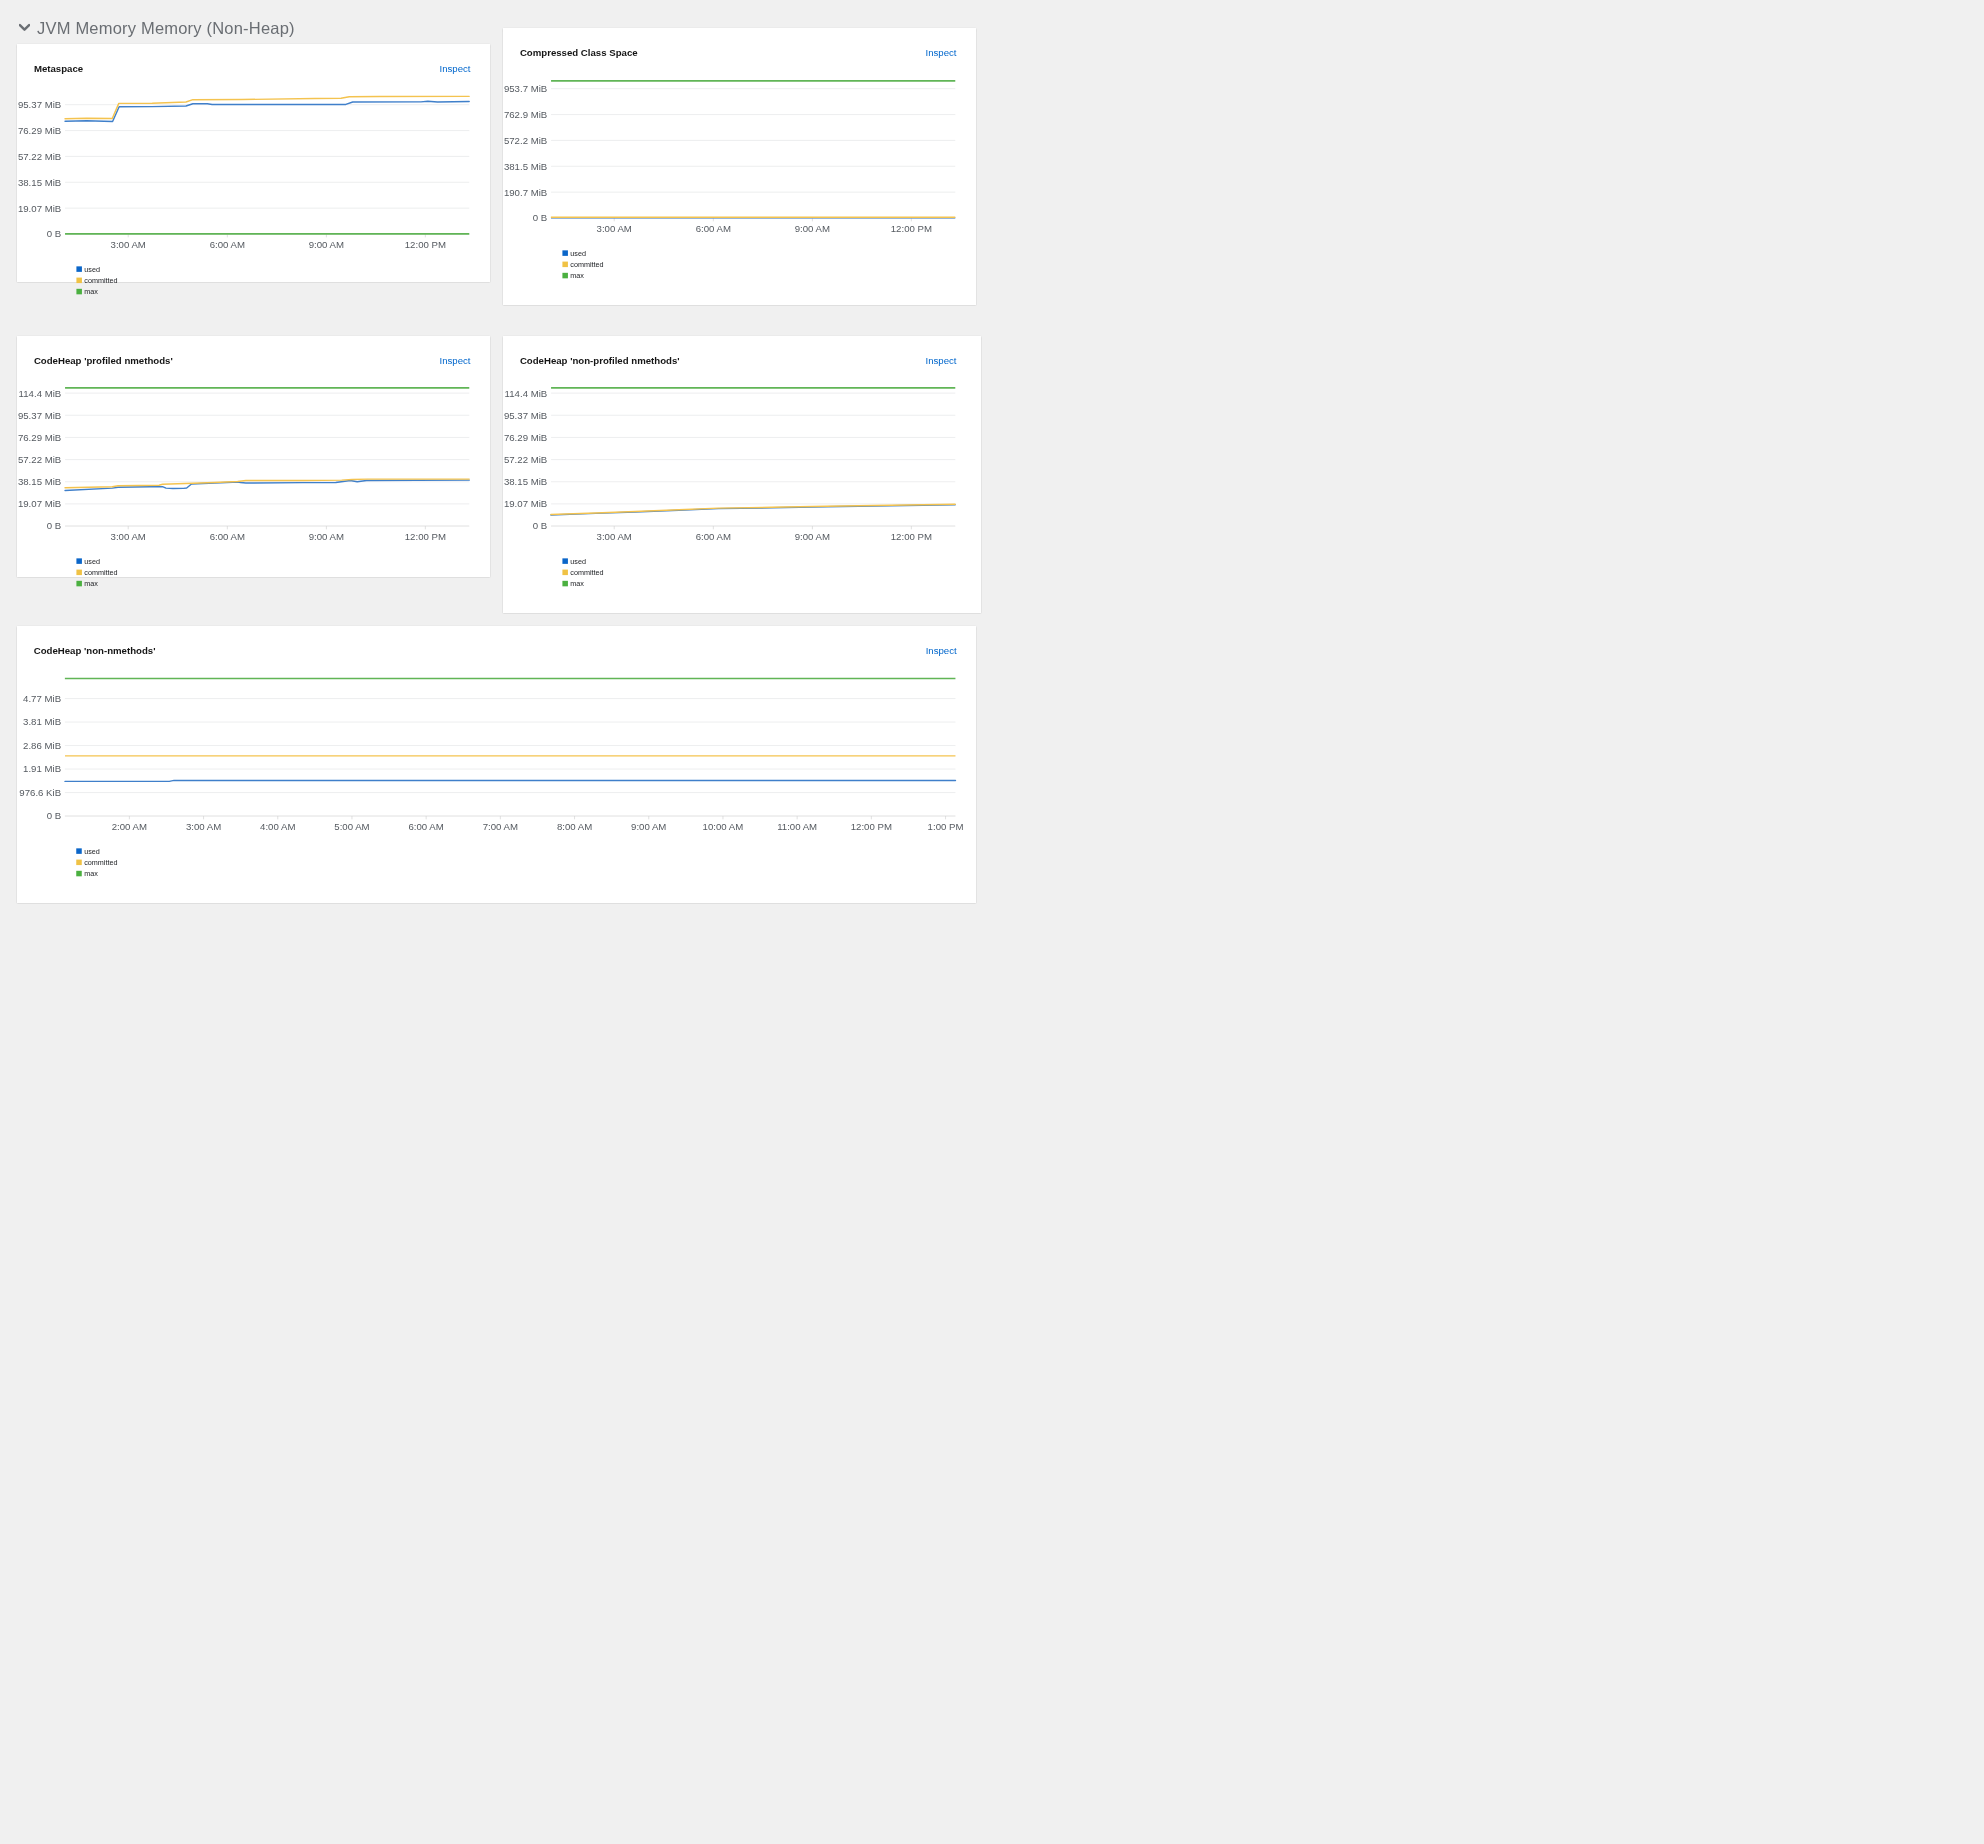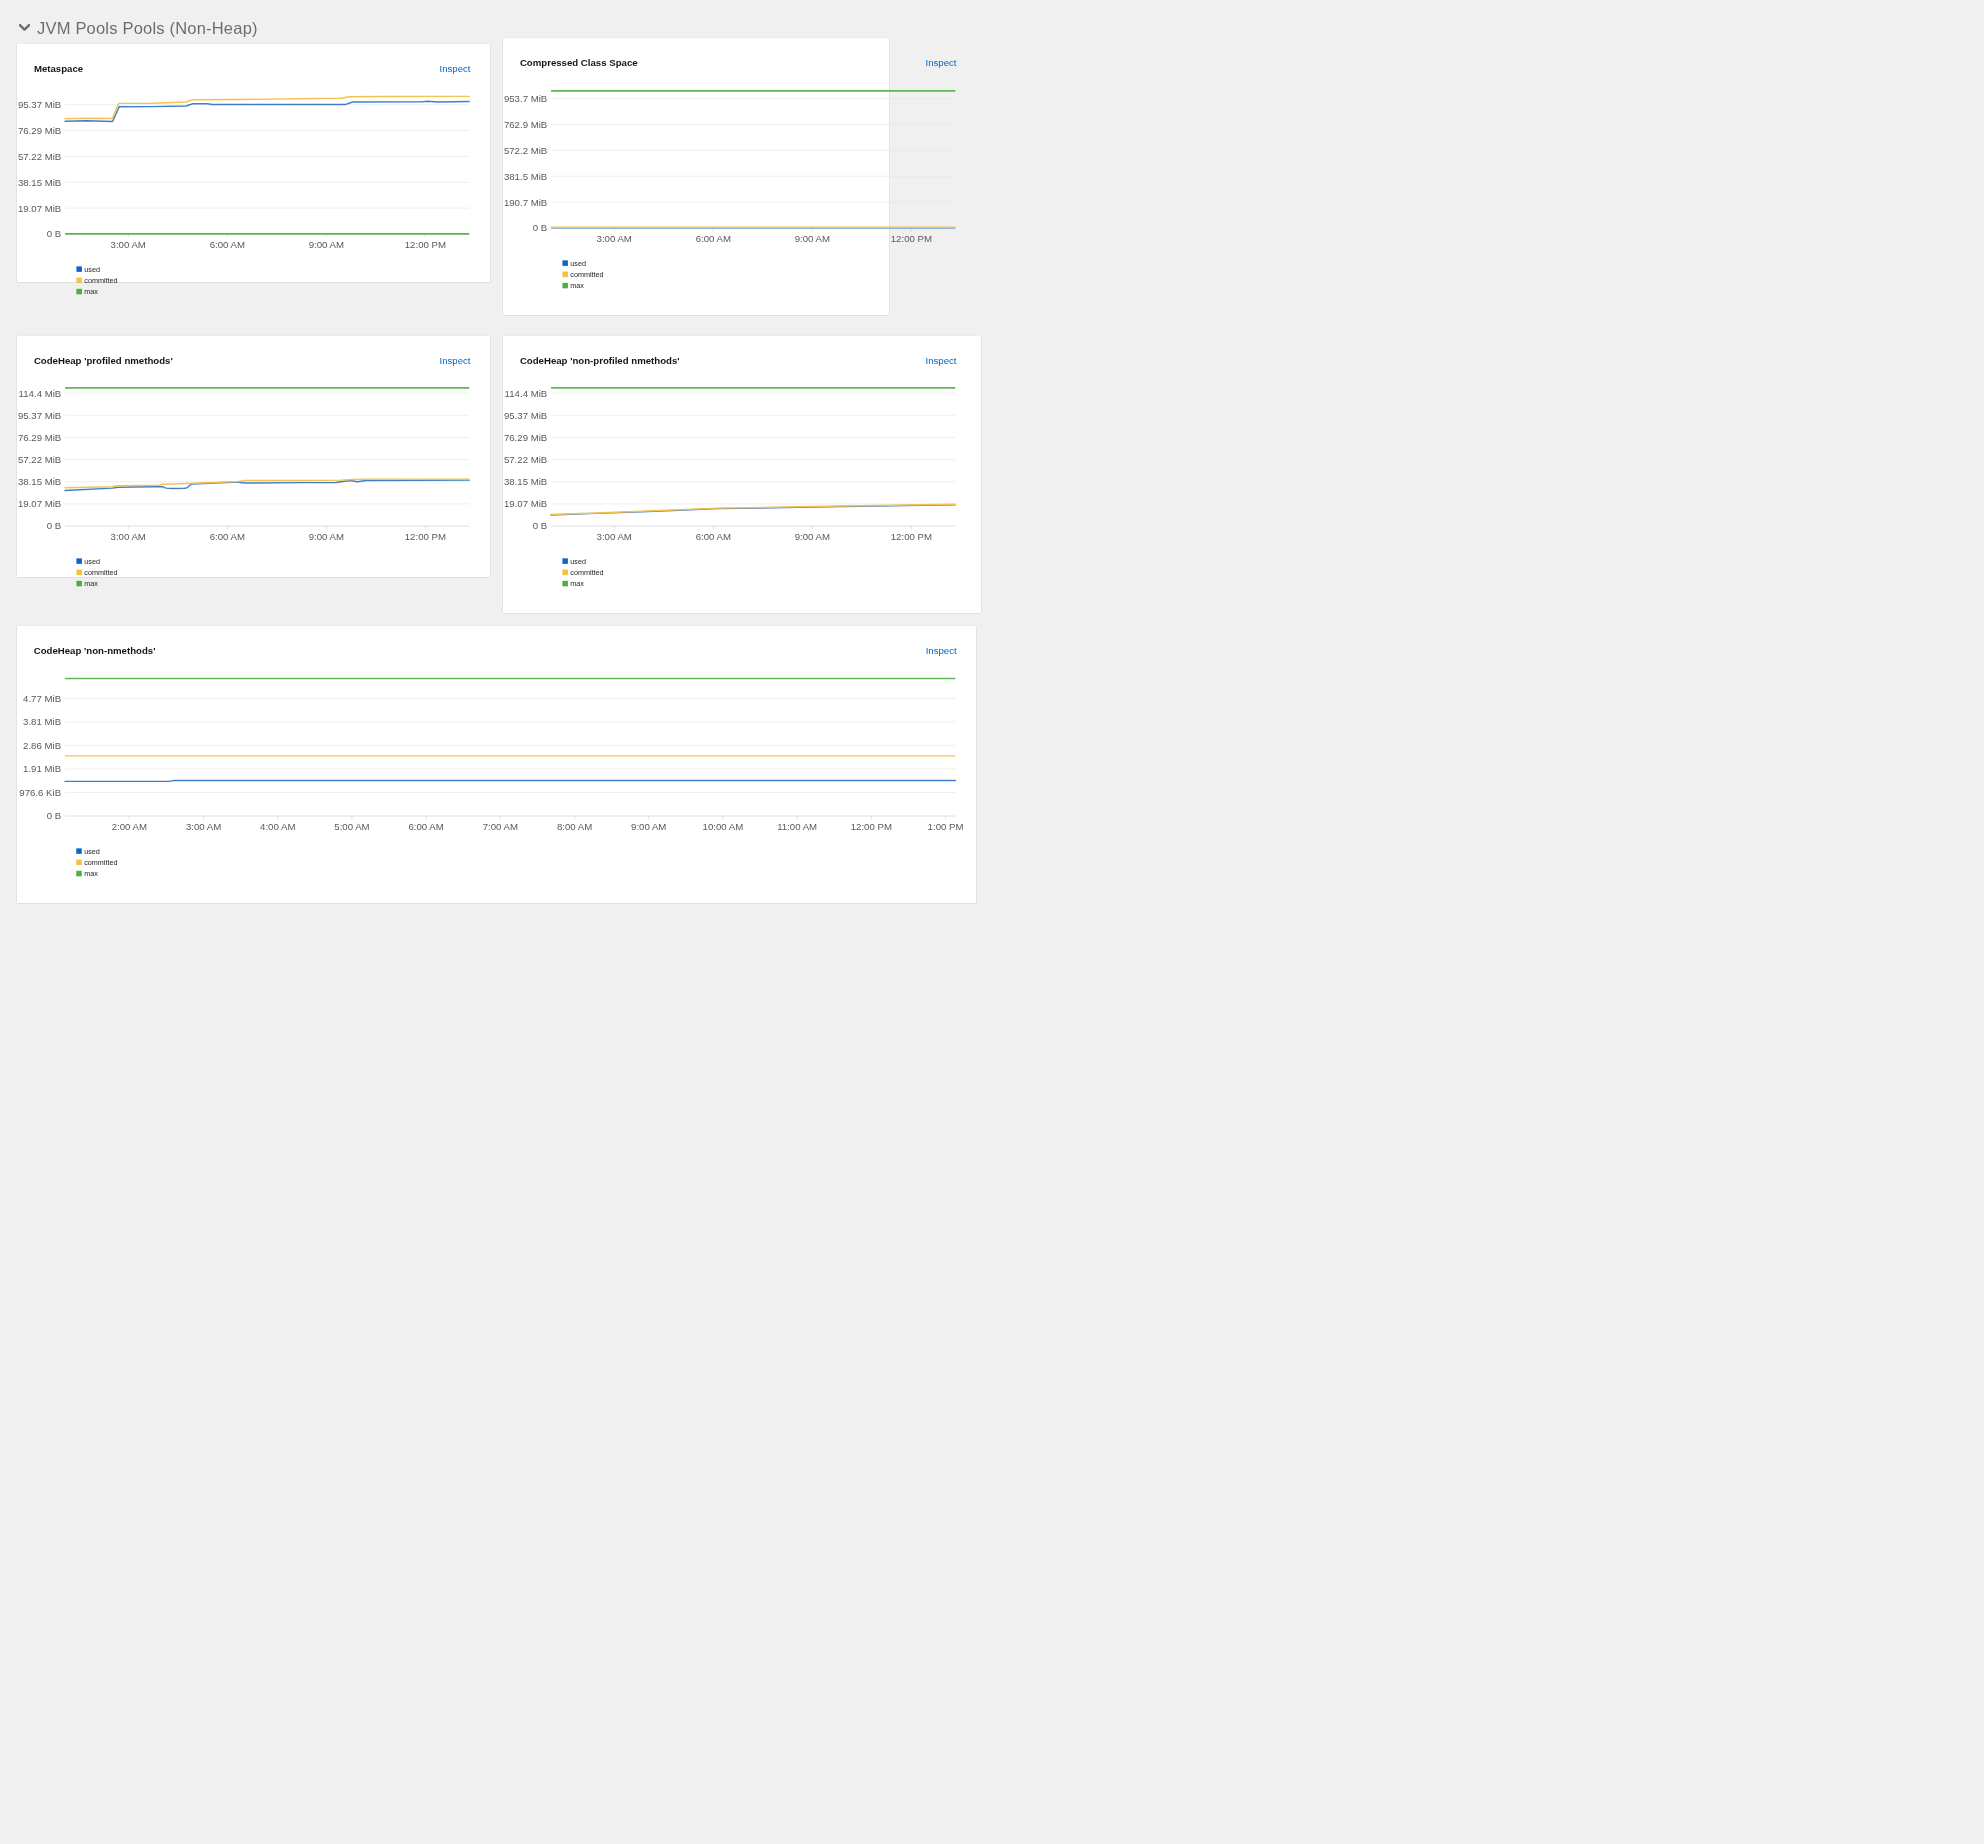--- a/index.html
+++ b/index.html
@@ -1,21 +1,21 @@
 <!DOCTYPE html>
 <html style="font-size:11px"><head><meta charset="utf-8"><style>
 html,body{margin:0;padding:0;}
 body{width:992px;height:922px;background:#f0f0f0;font-family:"Liberation Sans",sans-serif;position:relative;}
 .card{position:absolute;background:#fff;box-shadow:0 0.7px 1.4px 0 rgba(3,3,3,0.16),0 0 1.4px 0 rgba(3,3,3,0.08);}
 .hdr{position:absolute;left:37px;top:18.6px;font-size:16.5px;letter-spacing:0.2px;color:#6a6e73;}
 </style></head><body>
 <svg style="position:absolute;left:19.3px;top:23px" width="11" height="8.3" viewBox="0 0 16 12">
  <path d="M1.3 3 L8 9.7 L14.7 3" fill="none" stroke="#6a6e73" stroke-width="3.5" stroke-linecap="round" stroke-linejoin="round"></path>
 </svg>
-<div class="hdr">JVM Pools Pools (Non-Heap)</div>
+<div class="hdr">JVM Memory Memory (Non-Heap)</div>
 <div class="card" style="left:16.5px;top:44px;width:473px;height:238px">
     <svg width="473" height="277" viewBox="0 0 686 402" style="position:absolute;left:0;top:0;font-family:'Liberation Sans',sans-serif">
       <text x="24.3" y="40" font-size="14" font-weight="bold" fill="#151515">Metaspace</text>
       <text x="658" y="40.5" font-size="14" fill="#0066cc" text-anchor="end">Inspect</text>
       <line x1="69.5" y1="88.05" x2="656.15" y2="88.05" stroke="#e5e6e8" stroke-width="1"></line>
       <line x1="69.5" y1="125.6" x2="656.15" y2="125.6" stroke="#e5e6e8" stroke-width="1"></line>
       <line x1="69.5" y1="163.15" x2="656.15" y2="163.15" stroke="#e5e6e8" stroke-width="1"></line>
       <line x1="69.5" y1="200.7" x2="656.15" y2="200.7" stroke="#e5e6e8" stroke-width="1"></line>
       <line x1="69.5" y1="238.25" x2="656.15" y2="238.25" stroke="#e5e6e8" stroke-width="1"></line>
       <line x1="69.5" y1="275.8" x2="656.15" y2="275.8" stroke="#d2d2d2" stroke-width="1"></line>
@@ -37,21 +37,21 @@
       <path d="M69.5 108.5 L101.0 107.8 L138.0 108.2 L147.5 86.2 L196.0 86.0 L245.0 84.1 L255.0 80.8 L326.0 80.6 L432.0 79.1 L470.0 78.8 L482.0 76.5 L526.0 76.3 L656.0 76.0" fill="none" stroke="#f4c34f" stroke-width="2.1" stroke-linejoin="round" stroke-linecap="round"></path>
       <line x1="69.5" y1="275.6" x2="656.15" y2="275.6" stroke="#60b556" stroke-width="2.3"></line>
       <rect x="86" y="322.7" width="8" height="8" fill="#0b66c9"></rect>
       <text x="97.5" y="330.6" font-size="10.5" fill="#1b1d21">used</text>
       <rect x="86" y="339.0" width="8" height="8" fill="#f0c245"></rect>
       <text x="97.5" y="346.9" font-size="10.5" fill="#1b1d21">committed</text>
       <rect x="86" y="355.3" width="8" height="8" fill="#4bb040"></rect>
       <text x="97.5" y="363.2" font-size="10.5" fill="#1b1d21">max</text>
     </svg>
   </div>
-<div class="card" style="left:503px;top:38px;width:386px;height:277px">
+<div class="card" style="left:503px;top:28px;width:473px;height:277px">
     <svg width="473" height="277" viewBox="0 0 686 402" style="position:absolute;left:0;top:0;font-family:'Liberation Sans',sans-serif">
       <text x="24.3" y="40" font-size="14" font-weight="bold" fill="#151515">Compressed Class Space</text>
       <text x="658" y="40.5" font-size="14" fill="#0066cc" text-anchor="end">Inspect</text>
       <line x1="69.5" y1="88.05" x2="656.15" y2="88.05" stroke="#e5e6e8" stroke-width="1"></line>
       <line x1="69.5" y1="125.6" x2="656.15" y2="125.6" stroke="#e5e6e8" stroke-width="1"></line>
       <line x1="69.5" y1="163.15" x2="656.15" y2="163.15" stroke="#e5e6e8" stroke-width="1"></line>
       <line x1="69.5" y1="200.7" x2="656.15" y2="200.7" stroke="#e5e6e8" stroke-width="1"></line>
       <line x1="69.5" y1="238.25" x2="656.15" y2="238.25" stroke="#e5e6e8" stroke-width="1"></line>
       <line x1="69.5" y1="275.8" x2="656.15" y2="275.8" stroke="#d2d2d2" stroke-width="1"></line>
       <text x="64" y="93.0" font-size="14" fill="#555a60" text-anchor="end">953.7 MiB</text>

